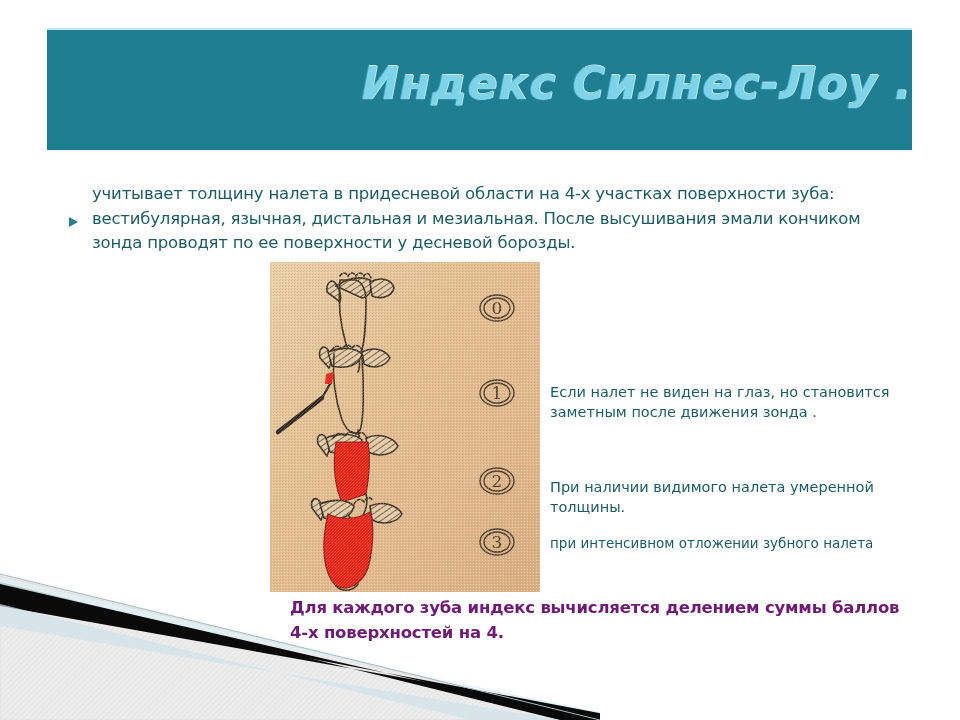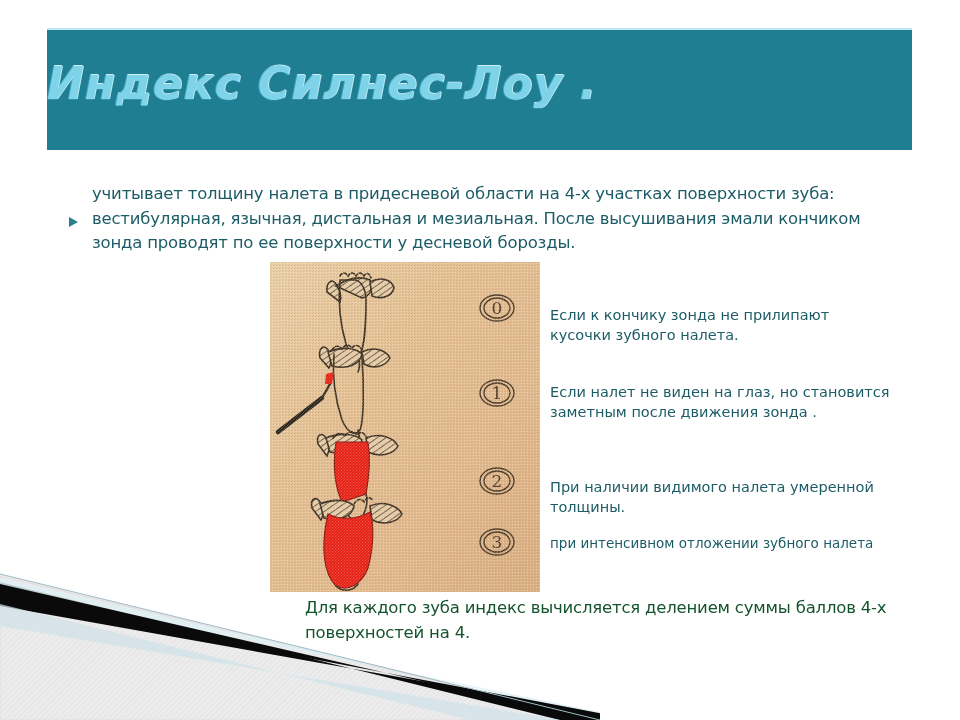--- a/index.html
+++ b/index.html
@@ -39,21 +39,21 @@
     width: 865px;
     height: 122px;
     background: #1f7e91;
     box-shadow: inset 0 2px 0 #bfe9f2;
   }
   .banner-title {
     position: absolute;
     left: 0;
     right: 0;
     top: 30px;
-    text-align: left;
+    text-align: right;
     font-family: "DejaVu Sans", sans-serif;
     font-size: 44px;
     font-style: italic;
     font-weight: bold;
     letter-spacing: 1px;
     color: #7fd3e8;
     text-shadow:
       1px 0 0 #bce9f5,
       -1px 0 0 #3ba3be,
       0 1px 0 #2f93ad,
@@ -104,28 +104,29 @@
     color: #1c5c66;
   }
   .score-desc.s0 { left: 550px; top: 305px; width: 340px; font-size: 14.5px; line-height: 20px; }
   .score-desc.s1 { left: 550px; top: 382px; width: 372px; font-size: 14.5px; line-height: 20px; }
   .score-desc.s2 { left: 550px; top: 477px; width: 352px; font-size: 14.5px; line-height: 20px; }
   .score-desc.s3 { left: 550px; top: 534px; width: 340px; font-size: 13.5px; line-height: 19px; }
 
   
   .closing {
     position: absolute;
-    left: 305px;
+    left: 290px;
     top: 596px;
     width: 610px;
     font-family: "DejaVu Sans", sans-serif;
     font-size: 16.5px;
     line-height: 24.5px;
-    color: #14532d;
+    color: #701a75;
     letter-spacing: -0.2px;
+    font-weight: bold;
   }
   .closing p { margin: 0; }
 </style>
 </head>
 <body>
 
 <div id="slide">
 
   <div class="deco-wrap">
     <svg class="deco-svg" width="600" height="160" viewBox="0 0 600 160" xmlns="http://www.w3.org/2000/svg">
@@ -248,21 +249,20 @@
           <ellipse cx="227" cy="280" rx="17" ry="13"></ellipse>
           <ellipse cx="227" cy="280" rx="13" ry="10"></ellipse>
           <text x="227" y="286" text-anchor="middle" fill="#4a3b2b" stroke="none">3</text>
         </g>
       </g>
 
       <rect x="0" y="0" width="270" height="330" fill="url(#grainPat)" opacity="0.55"></rect>
     </svg>
   </div>
 
-  <div class="score-desc s0"> Если к кончику зонда не прилипают кусочки зубного налета.</div>
   <div class="score-desc s1">Если налет не виден на глаз, но становится заметным после движения зонда .</div>
   <div class="score-desc s3">при интенсивном отложении зубного налета</div>
   <div class="score-desc s2">При наличии видимого налета умеренной толщины.</div>
 
   <div class="closing">
     <p>Для каждого зуба индекс вычисляется делением суммы баллов 4-х поверхностей на 4.</p>
   </div>
 
 </div>
 

